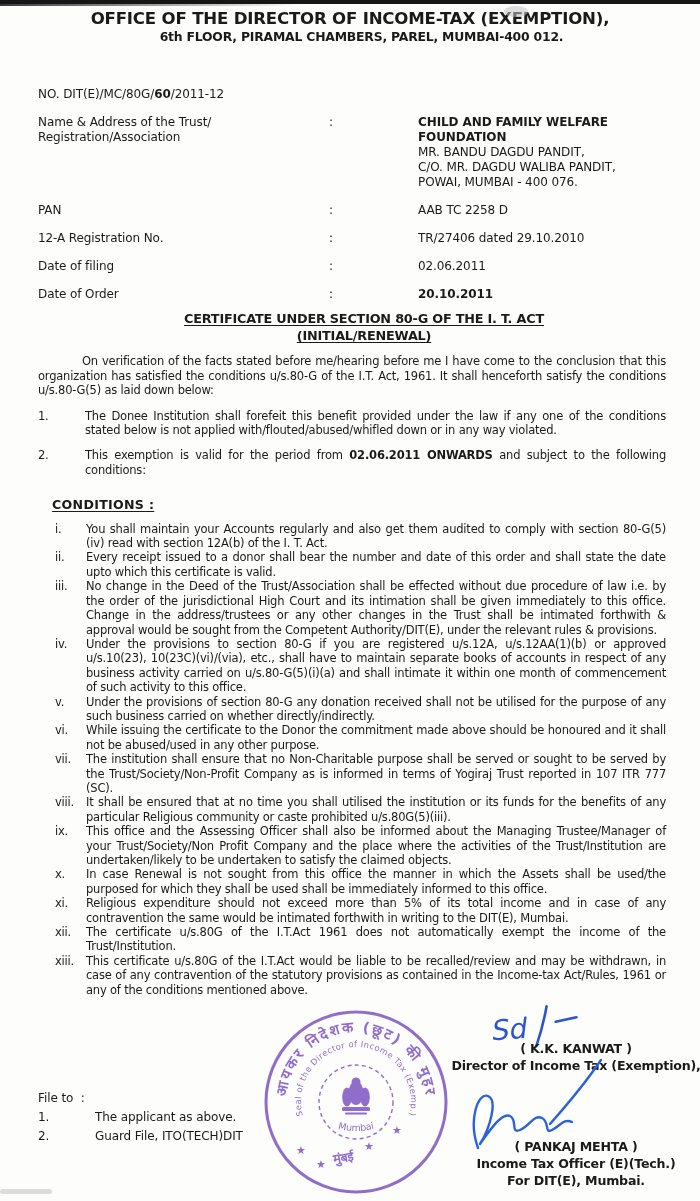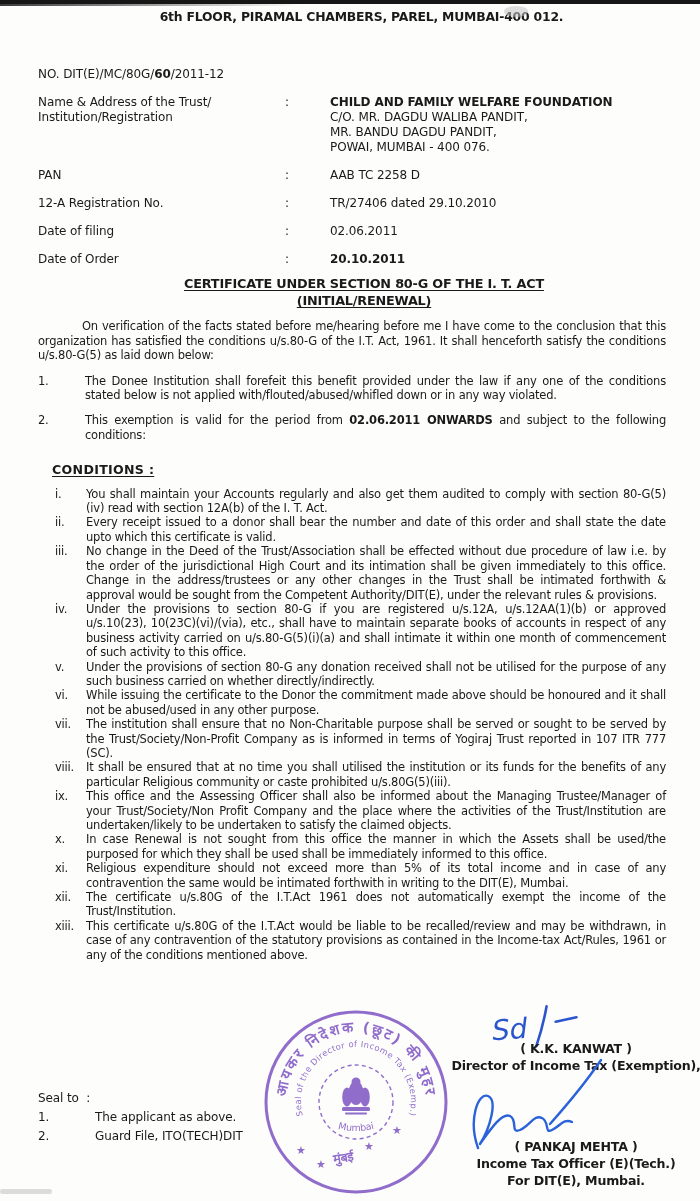--- a/index.html
+++ b/index.html
@@ -15,21 +15,21 @@
   .smudge-bl{position:absolute;left:0;top:1189px;width:52px;height:5px;background:#cdcdcd;opacity:.7;border-radius:3px;}
 
   .header{padding-top:9px;text-align:center;}
   .h1{font-size:16.6px;font-weight:bold;line-height:20px;letter-spacing:-0.2px;}
   .h2{font-size:12.4px;font-weight:bold;line-height:16px;padding-left:23px;}
 
   .ref{margin:42px 0 0 38px;font-size:12px;letter-spacing:-0.1px;}
   .ref b{font-weight:bold;}
 
   .details{margin:14px 30px 0 38px;font-size:12px;line-height:15px;letter-spacing:-0.1px;}
-  .drow{display:flex;margin-top:13px;}
+  .drow{display:flex;margin-top:13px;gap:44px;}
   .drow:first-child{margin-top:0;}
   .dlabel{flex:0 0 247px;}
   .dcolon{flex:0 0 45px;}
   .dvalue{flex:1;}
   .bold{font-weight:bold;}
 
   .cert-title{margin-top:9px;text-align:center;font-weight:bold;font-size:12.8px;line-height:16.5px;margin-left:28px;}
   .u{text-decoration:underline;text-underline-offset:2px;}
 
   .intro{margin:10px 34px 0 38px;text-align:justify;text-indent:44px;}
@@ -60,36 +60,37 @@
 </head>
 <body>
 
 <div class="page">
   <div class="scan-top"></div>
   <div class="scan-top2"></div>
   <div class="smudge-tr"></div>
   <div class="smudge-bl"></div>
 
   <div class="header">
+    <div class="h1">OFFICE OF THE DIRECTOR OF INCOME-TAX (EXEMPTION),</div>
     <div class="h2">6th FLOOR, PIRAMAL CHAMBERS, PAREL, MUMBAI-400 012.</div>
   </div>
 
   <div class="ref"><span>NO. DIT(E)/MC/80G/</span><b>60</b><span>/2011-12</span></div>
 
   <div class="details">
     <div class="drow">
       <div class="dlabel">
         <div>Name &amp; Address of the Trust/</div>
-        <div>Institution/Registration</div>
+        <div>Registration/Association</div>
       </div>
       <div class="dcolon">:</div>
       <div class="dvalue">
         <div class="bold">CHILD AND FAMILY WELFARE FOUNDATION</div>
+        <div>MR. BANDU DAGDU PANDIT,</div>
         <div>C/O. MR. DAGDU WALIBA PANDIT,</div>
-        <div>MR. BANDU DAGDU PANDIT,</div>
         <div>POWAI, MUMBAI - 400 076.</div>
       </div>
     </div>
     <div class="drow">
       <div class="dlabel">PAN</div>
       <div class="dcolon">:</div>
       <div class="dvalue">AAB TC 2258 D</div>
     </div>
     <div class="drow">
       <div class="dlabel">12-A Registration No.</div>
@@ -202,21 +203,21 @@
     </g>
   </svg>
 
   <div class="sig-block sig2">
     <div>( PANKAJ MEHTA )</div>
     <div>Income Tax Officer (E)(Tech.)</div>
     <div>For DIT(E), Mumbai.</div>
   </div>
 
   <div class="copy">
-    <div class="pre">Seal to  :</div>
+    <div class="pre">File to  :</div>
     <div class="row">
         <span class="cnum">1.</span>
         <span>The applicant as above.</span>
       </div>
     <div class="row">
         <span class="cnum">2.</span>
         <span>Guard File, ITO(TECH)DIT</span>
       </div>
   </div>
 

